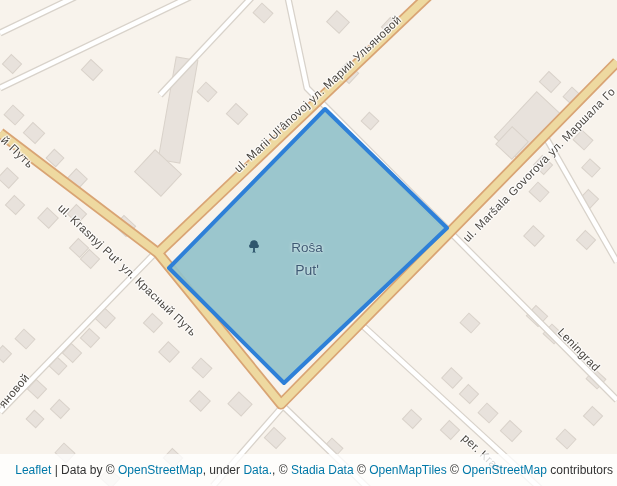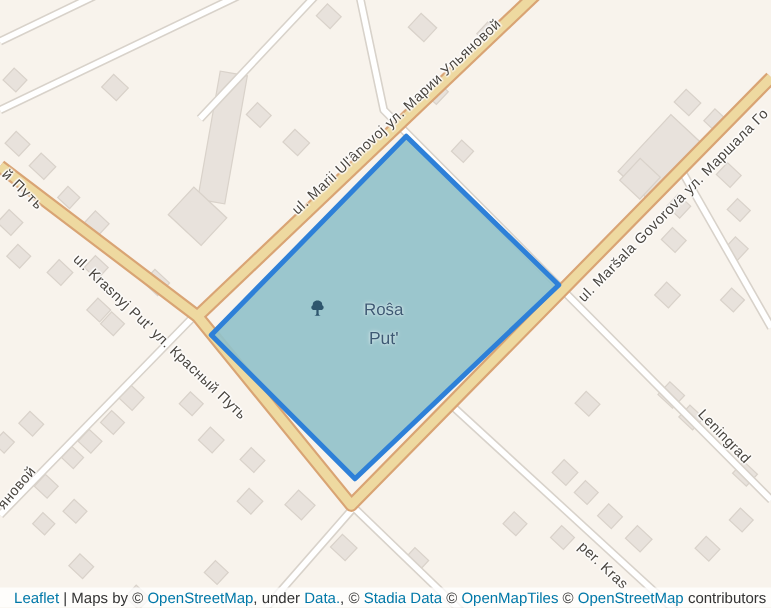--- a/index.html
+++ b/index.html
@@ -31,21 +31,21 @@
   .lbl-ulyanovoj-frag{left:1px;top:400px;transform:rotate(-50deg);}
   .park-label{
     position:absolute; left:247px; top:240px; width:120px; text-align:center;
     color:var(--park-label,#3e5a74); pointer-events:none;
     text-shadow:0 0 2px rgba(255,255,255,.75),0 0 4px rgba(255,255,255,.6);
   }
   .park-label .tree{display:block;margin:0 auto 3px auto;}
   .park-label .latin{display:block;font-size:13.5px;margin-bottom:7px;}
   .park-label .cyr{display:block;font-size:14px;}
   .attribution{
-    position:absolute; left:0; right:0; bottom:0; height:16px;
+    position:absolute; left:0; right:0; bottom:0; height:32px;
     background:rgba(255,255,255,.78);
     display:flex; align-items:center; justify-content:flex-end;
     padding:0 4px; box-sizing:border-box;
     font-size:12px; color:#333;
   }
   .attribution span{white-space:pre;}
   .attribution a{color:var(--link,#0078a8); text-decoration:none; white-space:pre; cursor:pointer;}
 </style>
 </head>
 <body>
@@ -168,21 +168,21 @@
   <div class="park-label">
     <svg class="tree" width="14" height="14" viewBox="0 0 14 14">
       <path fill="#2f566d" d="M7 0.3 C4.2 0.3 2.8 2.4 3.3 4.2 C1.6 4.7 1.6 7.4 3.6 7.9 L6.1 7.9 L6.1 11 C6.1 12.1 5 12.4 4.4 12.5 L9.6 12.5 C9 12.4 7.9 12.1 7.9 11 L7.9 7.9 L10.4 7.9 C12.4 7.4 12.4 4.7 10.7 4.2 C11.2 2.4 9.8 0.3 7 0.3 Z"></path>
     </svg>
     <span class="latin">Roŝa</span>
     <span class="cyr">Putʹ</span>
   </div>
 
   <div class="attribution">
     <a>Leaflet</a>
-      <span> | Maps by © </span>
+      <span> | Data by © </span>
       <a>OpenStreetMap</a>
       <span>, under </span>
       <a>Data.</a>
       <span>, © </span>
       <a>Stadia Data</a>
       <span> © </span>
       <a>OpenMapTiles</a>
       <span> © </span>
       <a>OpenStreetMap</a>
       <span> contributors</span>

